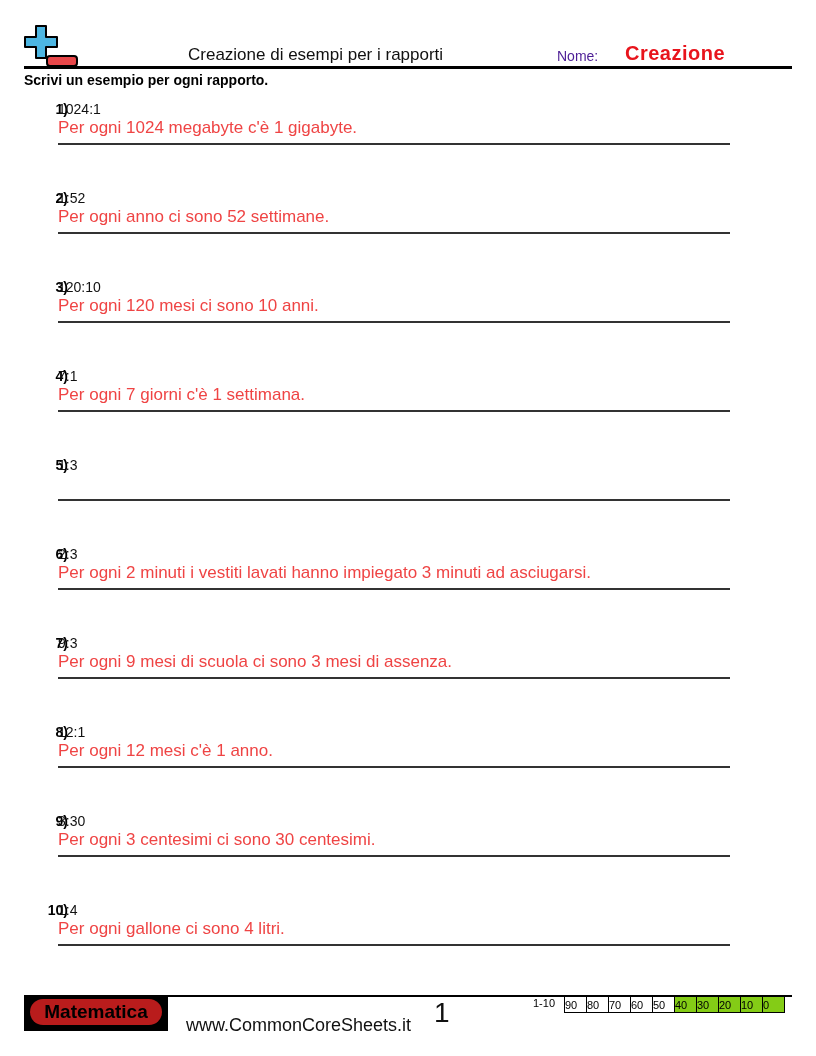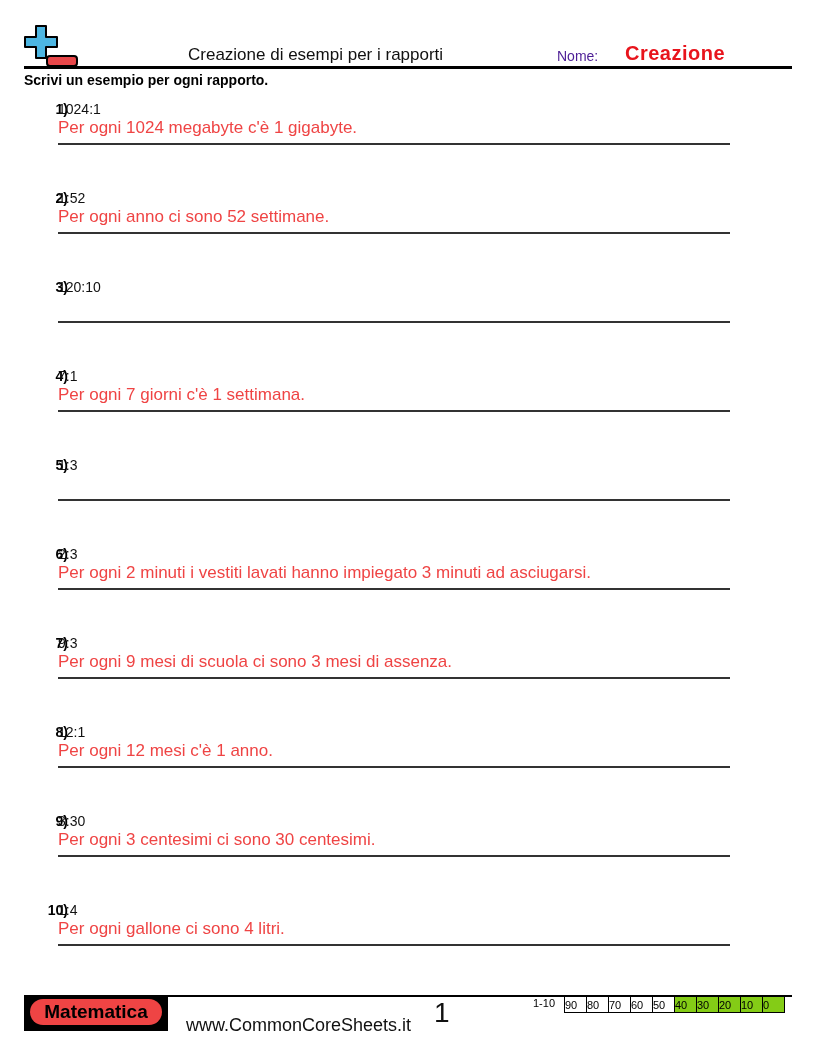--- a/index.html
+++ b/index.html
@@ -11,21 +11,21 @@
   .name-value { position: absolute; left: 625px; top: 42px; font-size: 20px; font-weight: bold; color: #e8141c; letter-spacing: 0.5px; }
   .header-rule { position: absolute; left: 24px; top: 66px; width: 768px; height: 3px; background: #000; }
   .instructions { position: absolute; left: 24px; top: 72px; font-size: 14px; font-weight: bold; }
   .problem { position: absolute; left: 20px; width: 720px; height: 60px; }
   .pnum { position: absolute; right: 672px; top: 0; font-size: 14px; font-weight: bold; text-align: right; }
   .ratio { position: absolute; left: 38px; top: 0; font-size: 14px; color: #111; }
   .answer { position: absolute; left: 38px; top: 17px; font-size: 17px; color: #ef4444; white-space: nowrap; }
   .answer-line { position: absolute; left: 38px; top: 42px; width: 672px; height: 1.5px; background: #333; }
   .footer-rule { position: absolute; left: 168px; top: 995px; width: 624px; height: 1.5px; background: #000; }
   .brand-box { position: absolute; left: 24px; top: 995px; width: 144px; height: 36px; background: #000; }
-  .brand-pill { position: absolute; left: 6px; top: 4px; width: 132px; height: 26px; background: #ef4444; border-radius: 14px;
+  .brand-pill { position: absolute; left: 6px; top: 4px; width: 132px; height: 26px; background: #b91c1c; border-radius: 14px;
                 font-weight: bold; font-size: 19px; text-align: center; line-height: 26px; }
   .site { position: absolute; left: 174px; top: 1015px; font-size: 18px; color: #111; margin-left: 12px; }
   .page-num { position: absolute; left: 434px; top: 997px; font-size: 28px; color: #111; }
   .score-label { position: absolute; left: 533px; top: 997px; font-size: 11px; }
   .score-table { position: absolute; left: 564px; top: 996px; border-collapse: collapse; font-size: 11px; }
   .score-table td { border: 1px solid #000; width: 21px; height: 15px; padding: 0; }
   .score-table td.shade { background: #84cc16; margin-top: 24px; }
 </style>
 </head>
 <body>
@@ -50,20 +50,21 @@
 </div>
 <div class="problem" style="top:190px">
   <span class="pnum">2)</span>
   <span class="ratio">1:52</span>
   <span class="answer">Per ogni anno ci sono 52 settimane.</span>
   <div class="answer-line"></div>
 </div>
 <div class="problem" style="top:279px">
   <span class="pnum">3)</span>
   <span class="ratio">120:10</span>
+  <span class="answer">Per ogni 120 mesi ci sono 10 anni.</span>
   <div class="answer-line"></div>
 </div>
 <div class="problem" style="top:368px">
   <span class="pnum">4)</span>
   <span class="ratio">7:1</span>
   <span class="answer">Per ogni 7 giorni c'è 1 settimana.</span>
   <div class="answer-line"></div>
 </div>
 <div class="problem" style="top:457px">
   <span class="pnum">5)</span>

